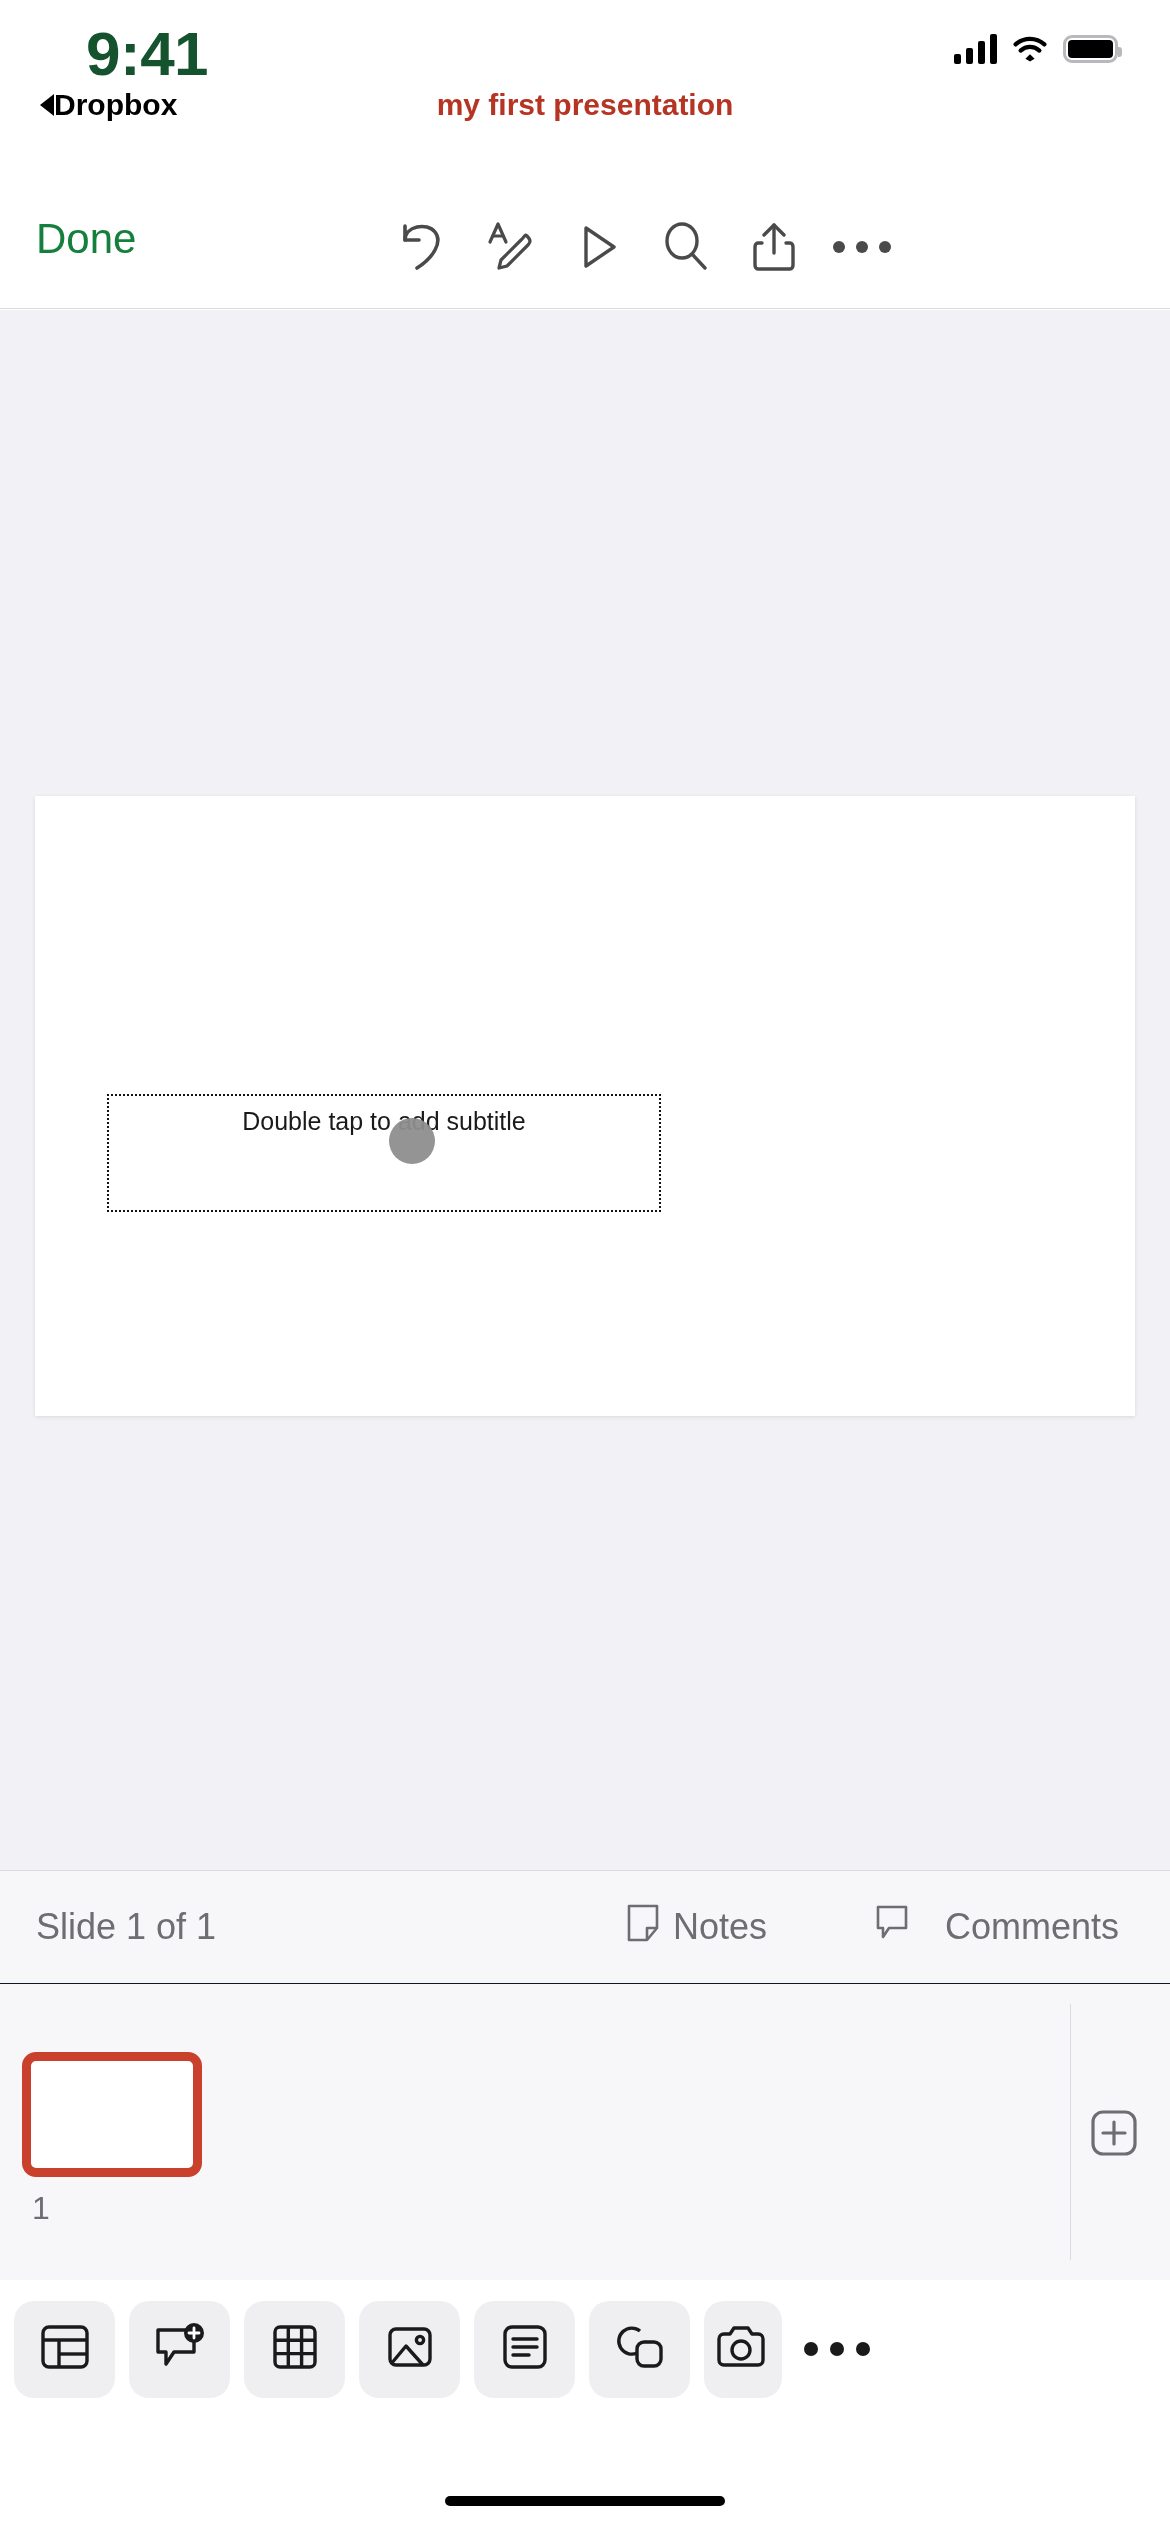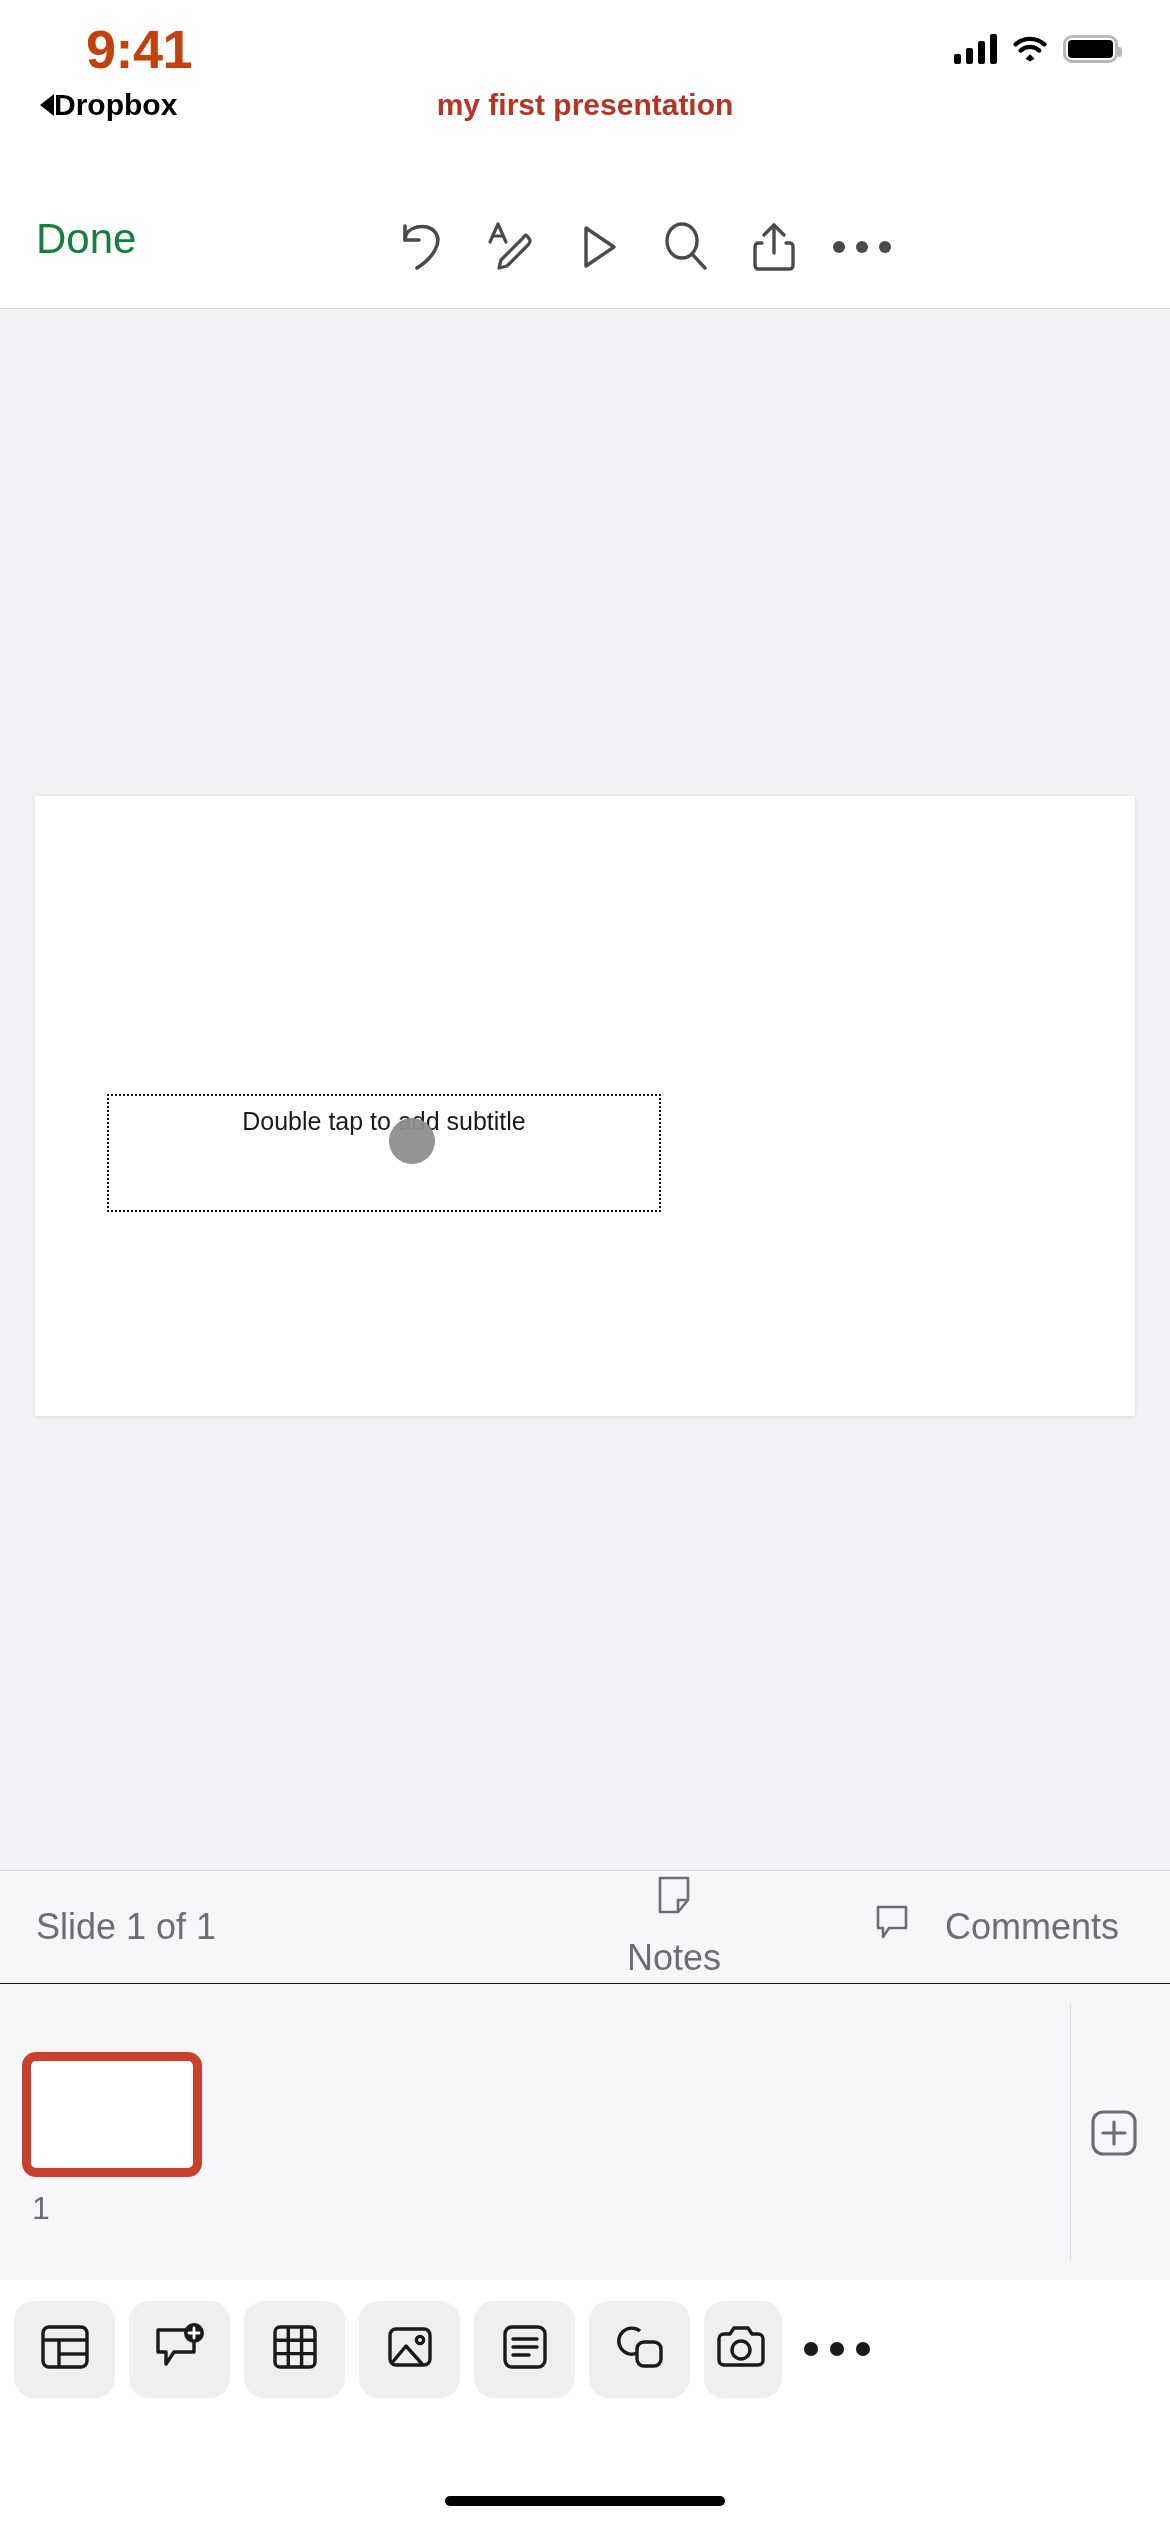--- a/index.html
+++ b/index.html
@@ -12,21 +12,21 @@
     position:relative;
   }
 
   
   .statusbar{
     position:absolute; top:0; left:0; width:1170px; height:92px;
     background:#ffffff;
   }
   .sb-time{
     position:absolute; left:86px; top:18px;
-    font-size:54px; font-weight:600; color:#c2410c; letter-spacing:-0.5px;
+    font-size:62px; font-weight:600; color:#14532d; letter-spacing:-0.5px;
   }
   .sb-right{
     position:absolute; right:52px; top:34px;
     display:flex; align-items:center; gap:16px;
   }
   .sig{ display:flex; align-items:flex-end; gap:5px; height:30px; }
   .sig i{ display:block; width:7px; background:#000; border-radius:2px; }
   .sig i:nth-child(1){ height:10px; }
   .sig i:nth-child(2){ height:16px; }
   .sig i:nth-child(3){ height:23px; }
@@ -121,21 +121,21 @@
     background:#f7f7fa; border-top:1px solid #dcdce0; border-bottom:1px solid #0f172a;
     display:flex; align-items:center;
   }
   .slidecount{
     position:absolute; left:36px; font-size:36px; color:#6d6d72; font-weight:400;
   }
   .sb-item{
     position:absolute; display:flex; align-items:center; gap:14px;
     font-size:36px; color:#6d6d72;
   }
-  .sb-item.notes{ left:627px;flex-direction:column; }
+  .sb-item.notes{ left:627px; }
   .sb-item.comments{ left:875px;gap:36px; }
 
   
   .thumbstrip{
     position:absolute; top:1984px; left:0; width:1170px; height:296px;
     background:#f7f7fa;
   }
   .thumb{
     position:absolute; left:22px; top:68px; width:180px; height:125px;
     background:#ffffff; border:9px solid #c9402c; border-radius:14px;

